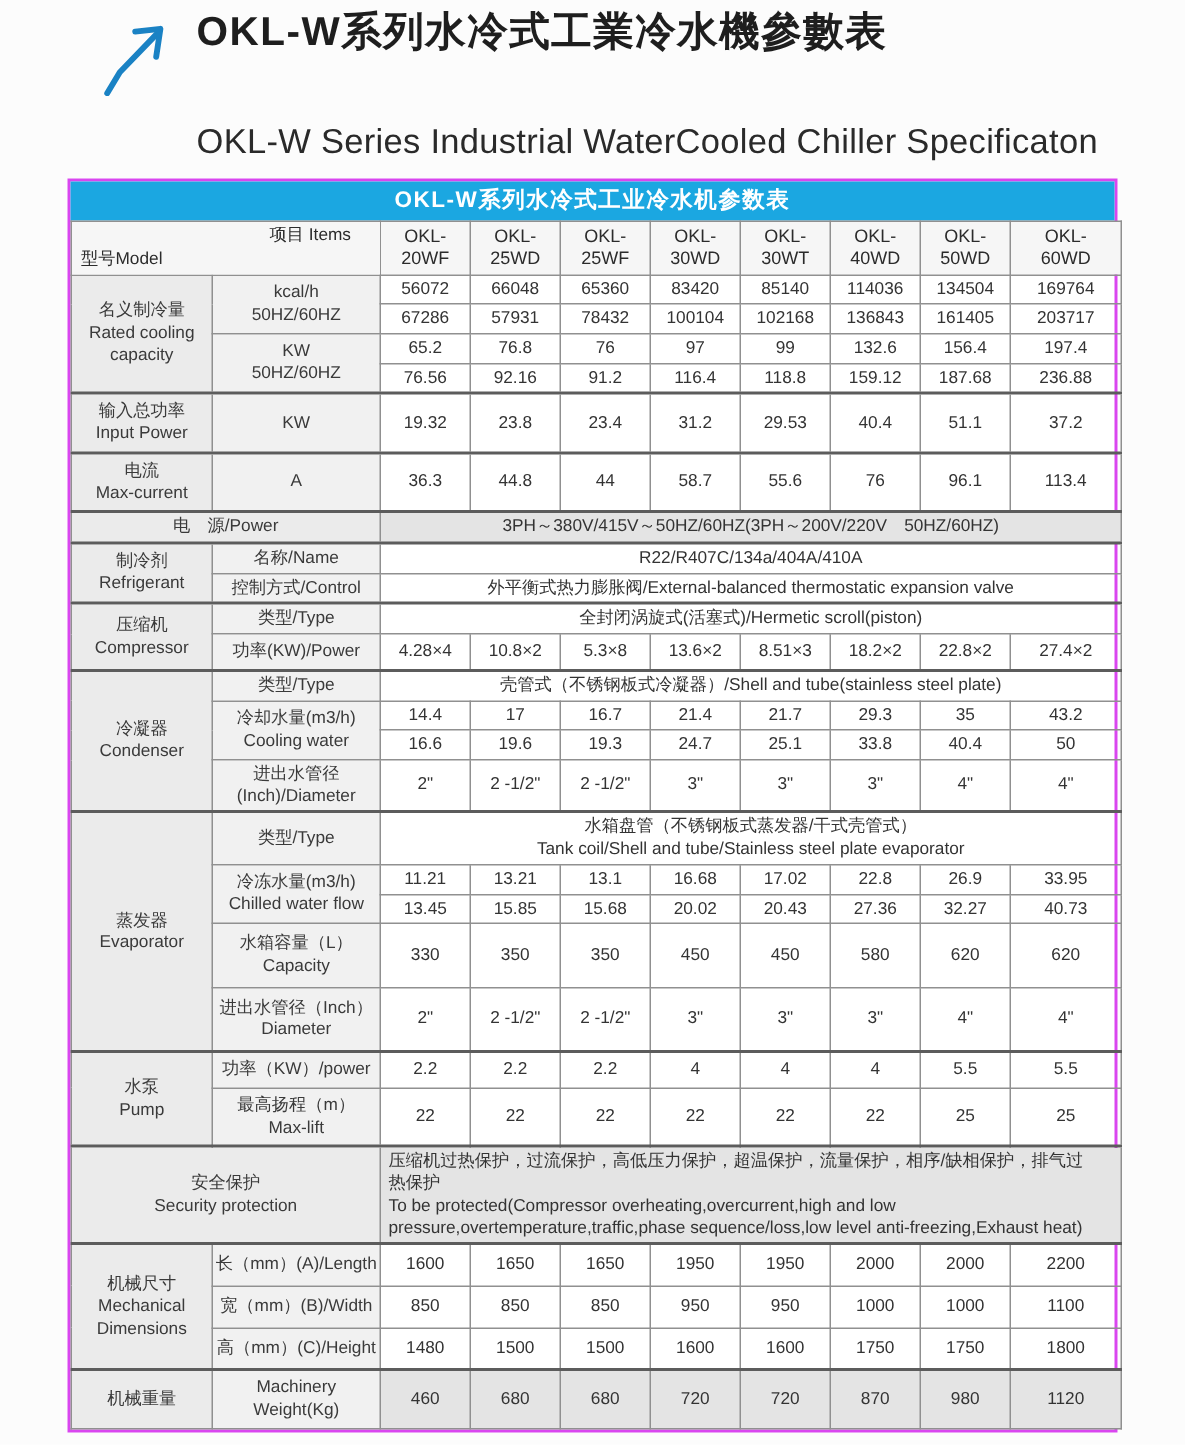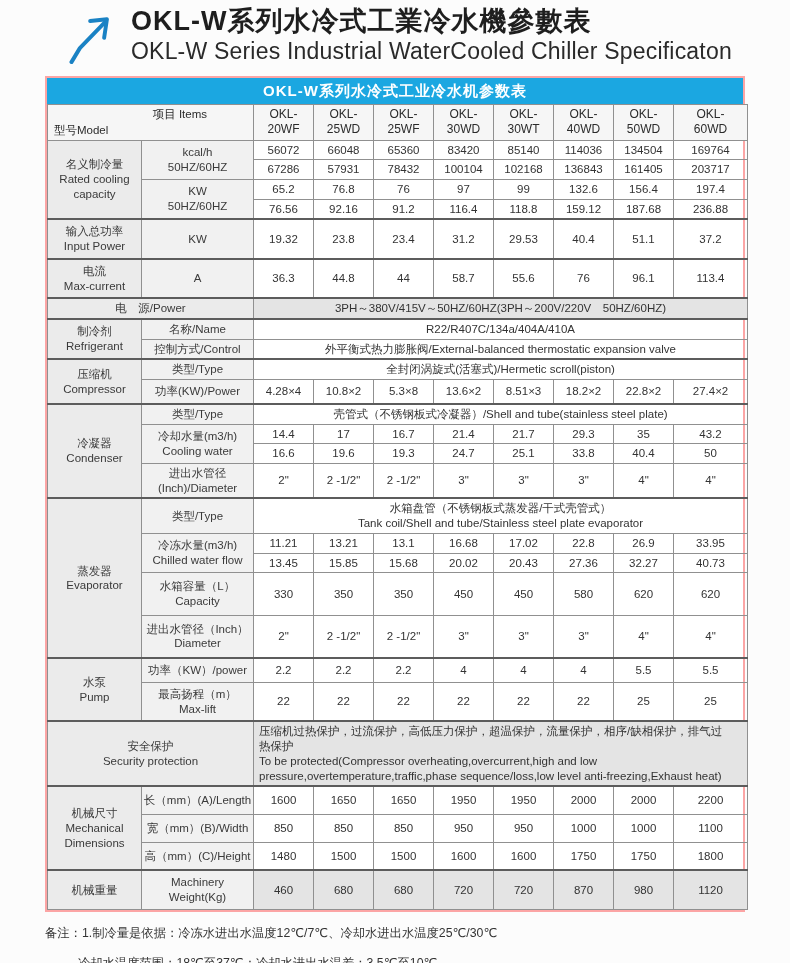--- a/index.html
+++ b/index.html
@@ -8,26 +8,26 @@
     background:#fcfcfc;
     font-family:"Liberation Sans","DejaVu Sans",sans-serif;
     color:#222;
     -webkit-font-smoothing:antialiased;
   }
   .page{padding:4px 45px 0 45px;}
 
   
   .titlebar{display:flex;align-items:flex-start;gap:10px;margin:2px 0 10px 18px;}
   .logo{width:58px;height:56px;flex:0 0 auto;margin-top:2px;}
-  .titles{display:flex;flex-direction:column;}
+  .titles{display:flex;flex-direction:column;gap:43px;}
   .title-cn{font-size:27px;font-weight:bold;color:#1e1e1e;letter-spacing:1px;line-height:1.15;}
   .title-en{font-size:23px;color:#2a2a2a;letter-spacing:0.2px;line-height:1.25;}
 
   
-  .tablewrap{border:2px solid #fca5a5;background:#fff;}
+  .tablewrap{border:2px solid #d946ef;background:#fff;}
   .banner{
     height:26px;line-height:26px;text-align:center;
     color:#fff;font-size:15px;font-weight:bold;letter-spacing:1px;
   }
   table{width:100%;border-collapse:collapse;table-layout:fixed;font-size:11.5px;color:#333;}
   td{
     border:1px solid #909090;
     text-align:center;vertical-align:middle;
     padding:2px 1px;line-height:1.28;
     white-space:pre-line;
@@ -46,21 +46,21 @@
   .diag{
     position:relative;
     background:
       linear-gradient(to bottom right,
         transparent calc(50% - 1px), #8d8db5 calc(50% - 1px),
         #8d8db5 calc(50% + 1px), transparent calc(50% + 1px)),
       #f6f6f6;
     height:30px;
   }
   .diag .bl{position:absolute;left:6px;bottom:2px;font-size:11.5px;}
-  .diag .tr{position:absolute;right:46px;top:2px;font-size:11.5px;}
+  .diag .tr{position:absolute;right:19px;top:2px;font-size:11.5px;}
 
   
   .notes{margin-top:9px;font-size:12.3px;line-height:1.5;color:#333;}
   .notes .ln{white-space:nowrap;margin-top:12px;}
   .ind-0{padding-left:0;}
   .ind-1{padding-left:26px;}
   .ind-2{padding-left:33px;}
 </style>
 </head>
 <body>

